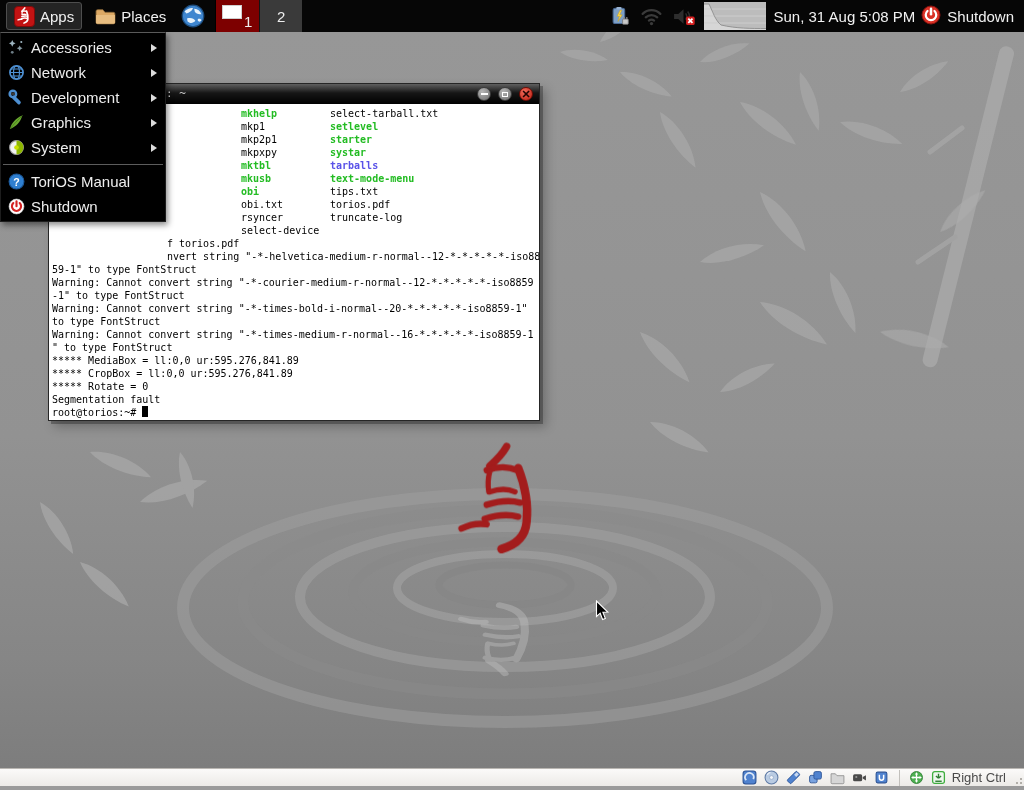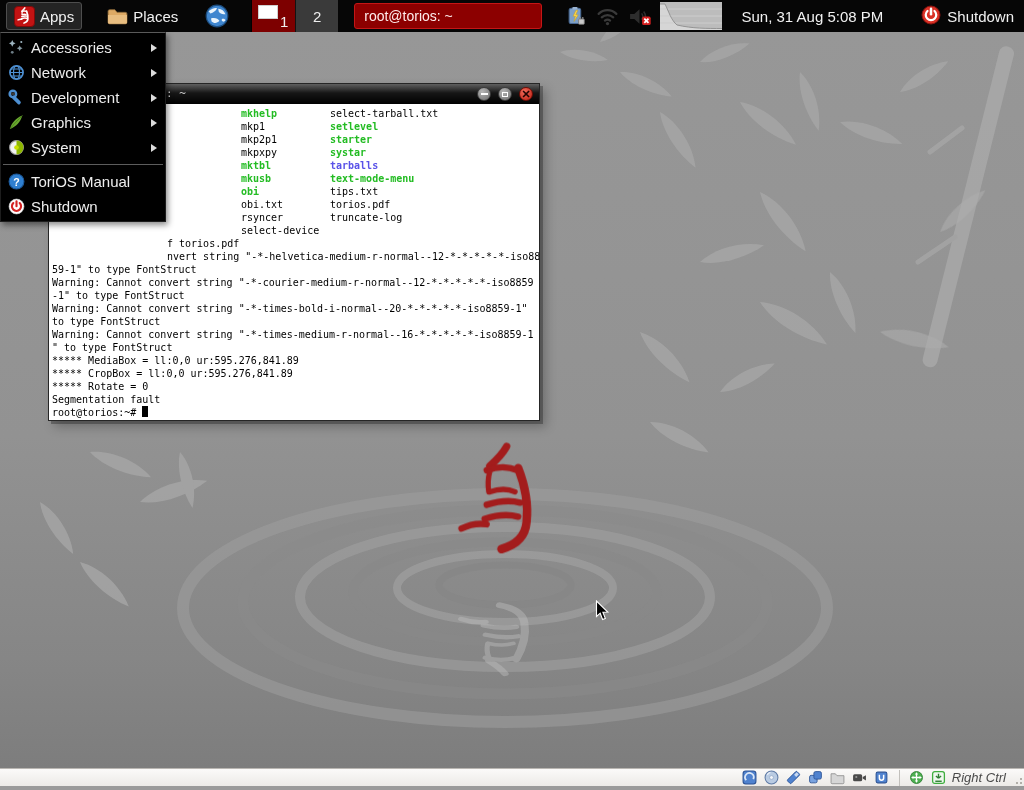--- a/index.html
+++ b/index.html
@@ -15,21 +15,21 @@
     position:absolute; left:0; top:32px; width:1024px; height:736px;
     background:linear-gradient(#979797, #929292 55%, #868686 85%, #7d7d7d);
     z-index:0;
   }
   .desktop svg.wall { position:absolute; left:0; top:0; }
 
   
   .panel {
     position:absolute; left:0; top:0; width:1024px; height:32px;
     background:#060606; z-index:60;
-    display:flex; align-items:center; color:#f1f1f1; font-size:15px;gap:12px;
+    display:flex; align-items:center; color:#f1f1f1; font-size:15px;
   }
   .panel .btn { display:flex; align-items:center; gap:5px; height:28px; padding:0 7px; cursor:default; }
   .apps-btn { margin-left:6px; background:#242424; border:1px solid #4e4e4e; border-radius:3px; }
   .apps-logo { width:21px; height:21px; background:#c21313; border:1px solid #7e0a0a; border-radius:4px; display:flex; align-items:center; justify-content:center; }
   .apps-logo svg { width:17px; height:19px; }
   .places-btn { margin-left:6px; }
   .icon16 svg { display:block; }
   .globe { margin-left:8px; width:24px; height:24px; }
   .pager { display:flex; height:32px; margin-left:10px; border-left:1px solid #000; }
   .ws { width:43px; height:32px; display:flex; align-items:center; justify-content:center; position:relative; font-size:15px; color:#eee; }
@@ -38,21 +38,21 @@
   .ws1 .miniwin { position:absolute; left:6px; top:5px; width:20px; height:14px; background:#fff; border:1px solid #cfcfcf; }
   .ws1 .wsnum { position:absolute; right:7px; bottom:2px; }
   .taskbtn {
     margin-left:4px; width:253px; height:26px; display:flex; align-items:center;
     background:#8c0000; border:1px solid #c41616; border-radius:3px;
     padding:0 9px; font-size:14px; color:#ffecec; white-space:nowrap; overflow:hidden;
   }
   .spacer { flex:1; }
   .tray { display:flex; align-items:center; gap:9px; margin-right:8px; }
   .tray .ticon { display:flex; align-items:center; }
-  .clock { font-size:15px; margin-right:26px; white-space:nowrap; }
+  .clock { font-size:15px; margin-right:6px; white-space:nowrap; }
   .shutdown-btn { display:flex; align-items:center; gap:6px; margin-right:10px; font-size:15px; }
   .shutdown-btn svg { width:20px; height:20px; }
 
   
   .menu {
     position:absolute; left:0; top:32px; width:166px; z-index:50;
     background:#000000; border:1px solid #1d1d1d; border-top:1px solid #5a5a5a;
     padding:2px 0; box-shadow:2px 3px 6px rgba(0,0,0,.45);
   }
   .menu-item { height:25px; display:flex; align-items:center; padding:0 6px; color:#ededed; font-size:15px; }
@@ -95,21 +95,20 @@
   
   .cursor-arrow { position:absolute; left:595px; top:600px; z-index:100; }
 
   
   .statusbar {
     position:absolute; left:0; top:768px; width:1024px; height:18px; z-index:70;
     background:linear-gradient(#fbfaf9, #eceae7);
     border-top:1px solid #b9b6b2;
     display:flex; align-items:center; justify-content:flex-end;
     padding-right:18px;
-    font-style:italic;
   }
   .vbox-icons { display:flex; align-items:center; gap:6px; }
   .vbox-icons .vicon { width:16px; height:16px; display:flex; align-items:center; justify-content:center; }
   .vbox-icons .vicon svg { width:15px; height:15px; display:block; }
   .vsep { width:1px; height:16px; background:#c2c0bc; margin:0 3px; }
   .hostkey { font-size:13px; color:#4a4a4a; margin-left:5px; white-space:nowrap; }
   .grip { position:absolute; right:2px; bottom:2px; width:12px; height:12px; }
   .grip i { position:absolute; width:2px; height:2px; background:#b2afa9; }
 </style>
 </head>
@@ -220,23 +219,20 @@
   <div class="pager">
     <div class="ws ws1">
       <span class="miniwin"></span>
       <span class="wsnum">1</span>
     </div>
     <div class="ws ws2">
       <span>2</span>
     </div>
   </div>
 
-  <div class="taskbtn">
-    <span>root@torios: ~</span>
-  </div>
 
   <div class="spacer"></div>
 
   <div class="tray">
       <span class="ticon">
         <svg viewBox="0 0 20 20" width="21" height="21">
           <rect x="3" y="2.2" width="11" height="14.5" rx="2" fill="#7d9fc7" stroke="#4a6a94" stroke-width="1"></rect>
           <rect x="6" y="1" width="5" height="2.4" rx="1" fill="#9ab4d4"></rect>
           <path d="M9.5 4 6.8 9.8 h2.2 l-1.4 5 4-6.4 h-2.3 l1.9-4.4z" fill="#ffd84a" stroke="#c8a020" stroke-width="0.5"></path>
           <path d="M13.4 12.4 v-2 m2.6 2 v-2" stroke="#8a8a8a" stroke-width="1.2"></path>

